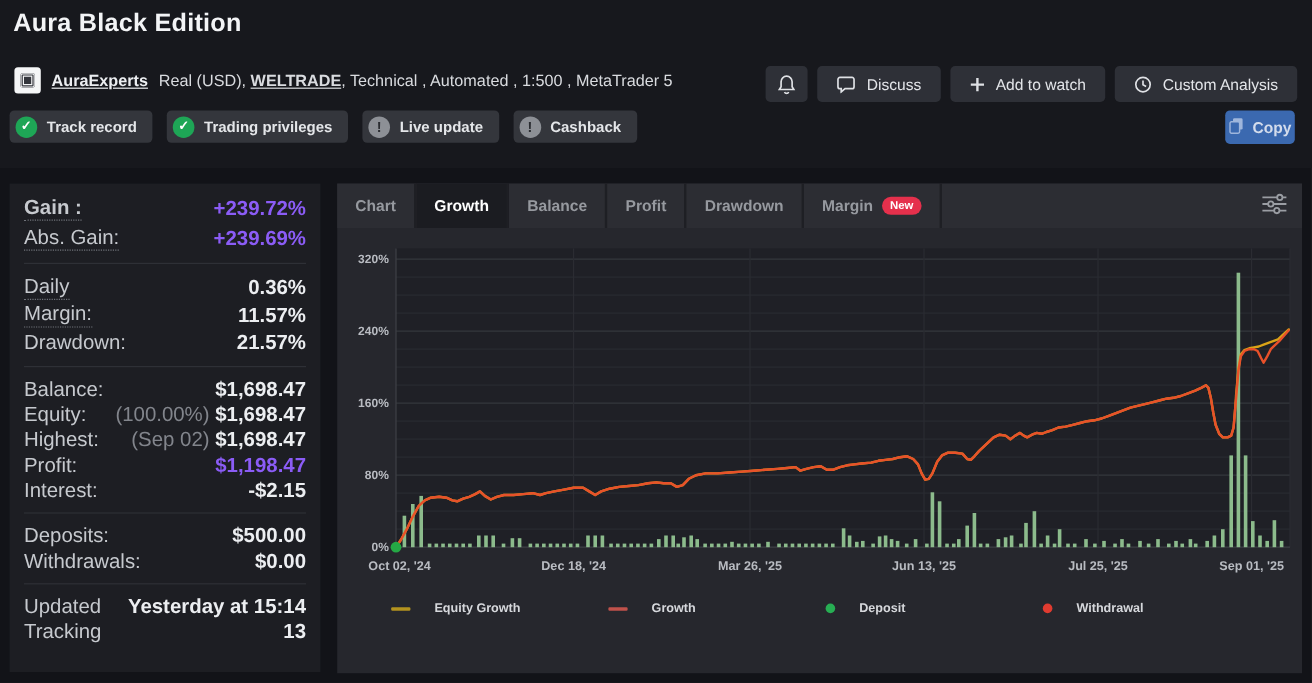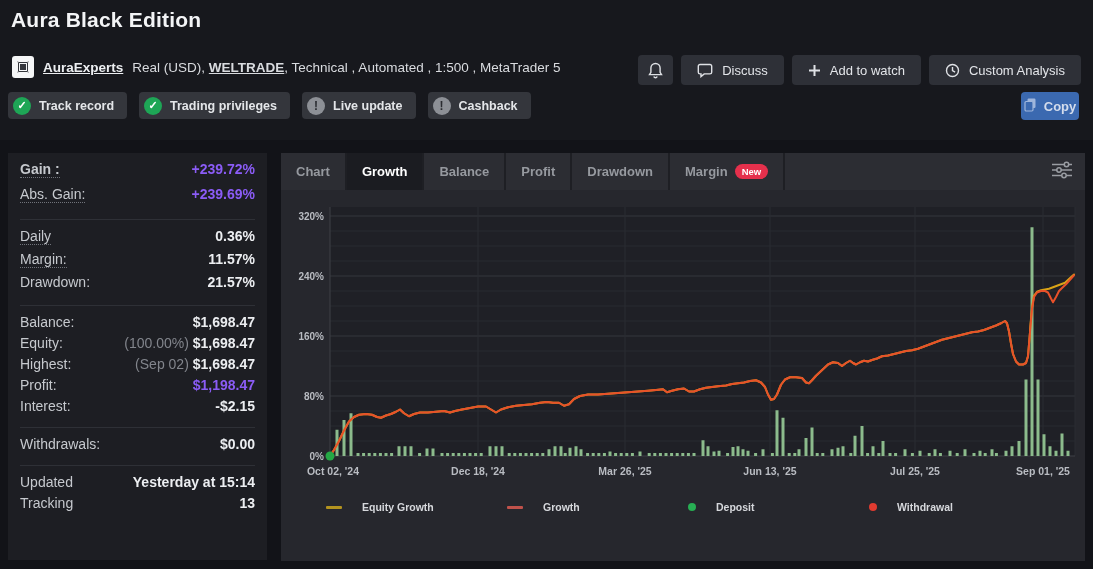--- a/index.html
+++ b/index.html
@@ -31,21 +31,21 @@
             display:flex;align-items:center;justify-content:center;gap:7px;font-size:13px;font-weight:700;color:#d3dcec;cursor:pointer;}
 
   
   .stats-panel{position:absolute;left:8px;top:153px;width:259px;height:407px;background:#1d1e23;}
   .s-tabs{height:36px;background:#17181c;display:flex;}
   .s-tab{padding:0 15px;display:flex;align-items:center;font-size:13px;font-weight:700;color:#8f929a;margin-right:2px;background:#26272d;cursor:pointer;}
   .s-tab.active{background:#131419;color:#ffffff;}
   .s-body{padding:0 12px;}
   .sec{padding:8px 0;border-bottom:1px solid #2e3036;}
   .sec:last-child{border-bottom:none;}
-  .row{display:flex;justify-content:space-between;align-items:flex-start;font-size:14px;height:22px;}
+  .row{display:flex;justify-content:space-between;align-items:center;font-size:17px;height:22px;}
   .sec0 .row{height:25px;}
   .sec1 .row{height:23px;}
   .sec2 .row,.sec3 .row,.sec4 .row{height:21px;}
   .lb{color:#c6c9ce;}
   .lb.u{border-bottom:1px dotted #70737a;cursor:help;}
   .val{font-weight:700;color:#eceef1;}
   .val .pre{color:#82858c;font-weight:400;}
   .val.green{color:#8b5cf6;}
   .sec0 .row:first-child .lb{font-weight:700;}
 
@@ -189,20 +189,24 @@
         <div class="row">
           <span class="lb">Profit:</span>
           <span class="val green">$1,198.47</span>
         </div>
         <div class="row">
           <span class="lb">Interest:</span>
           <span class="val">-$2.15</span>
         </div>
       </div>
       <div class="sec sec3">
+        <div class="row">
+          <span class="lb">Deposits:</span>
+          <span class="val">$500.00</span>
+        </div>
         <div class="row">
           <span class="lb">Withdrawals:</span>
           <span class="val">$0.00</span>
         </div>
       </div>
       <div class="sec sec4">
         <div class="row">
           <span class="lb">Updated</span>
           <span class="val">Yesterday at 15:14</span>
         </div>

